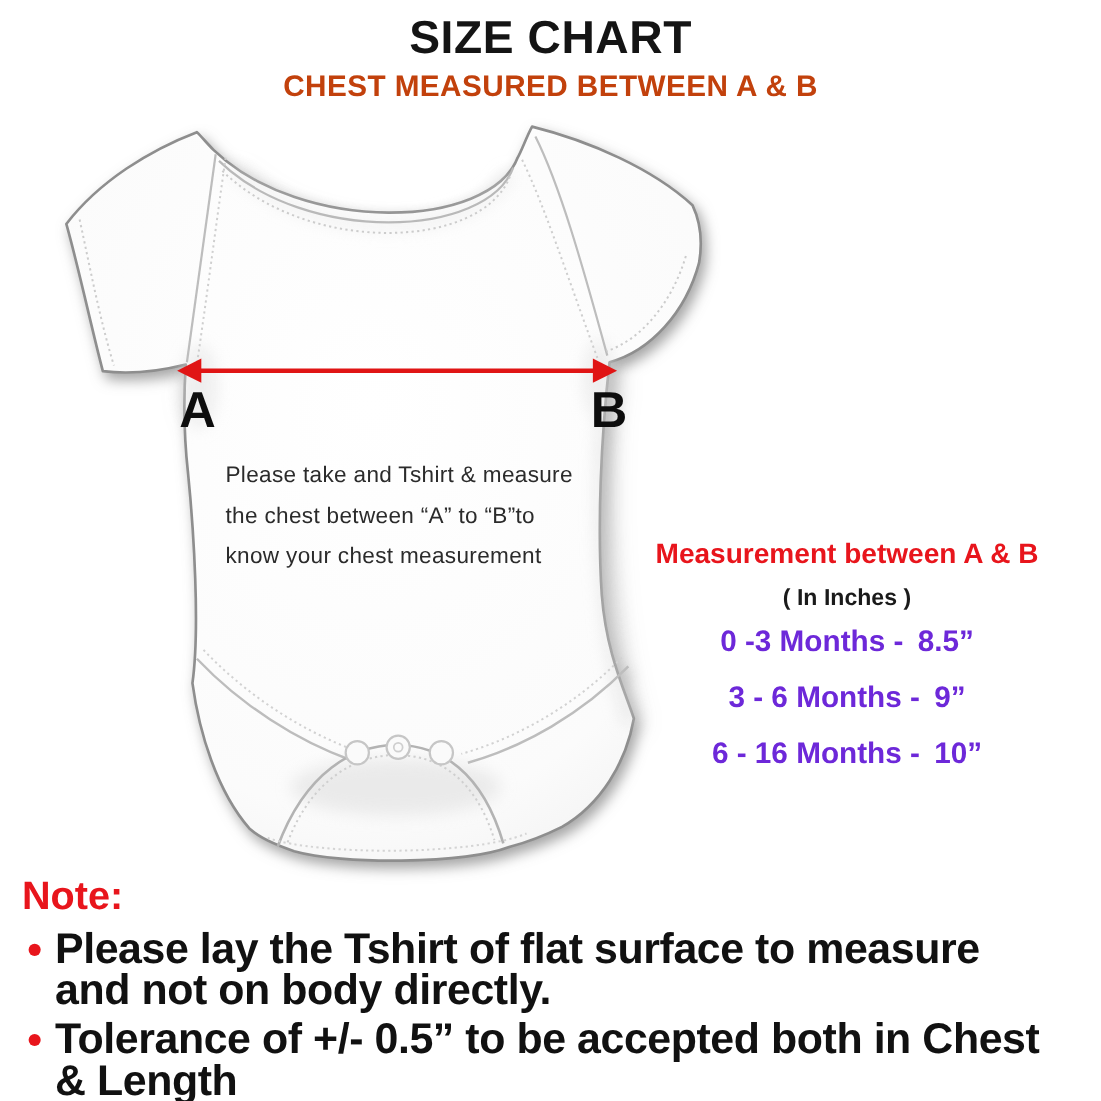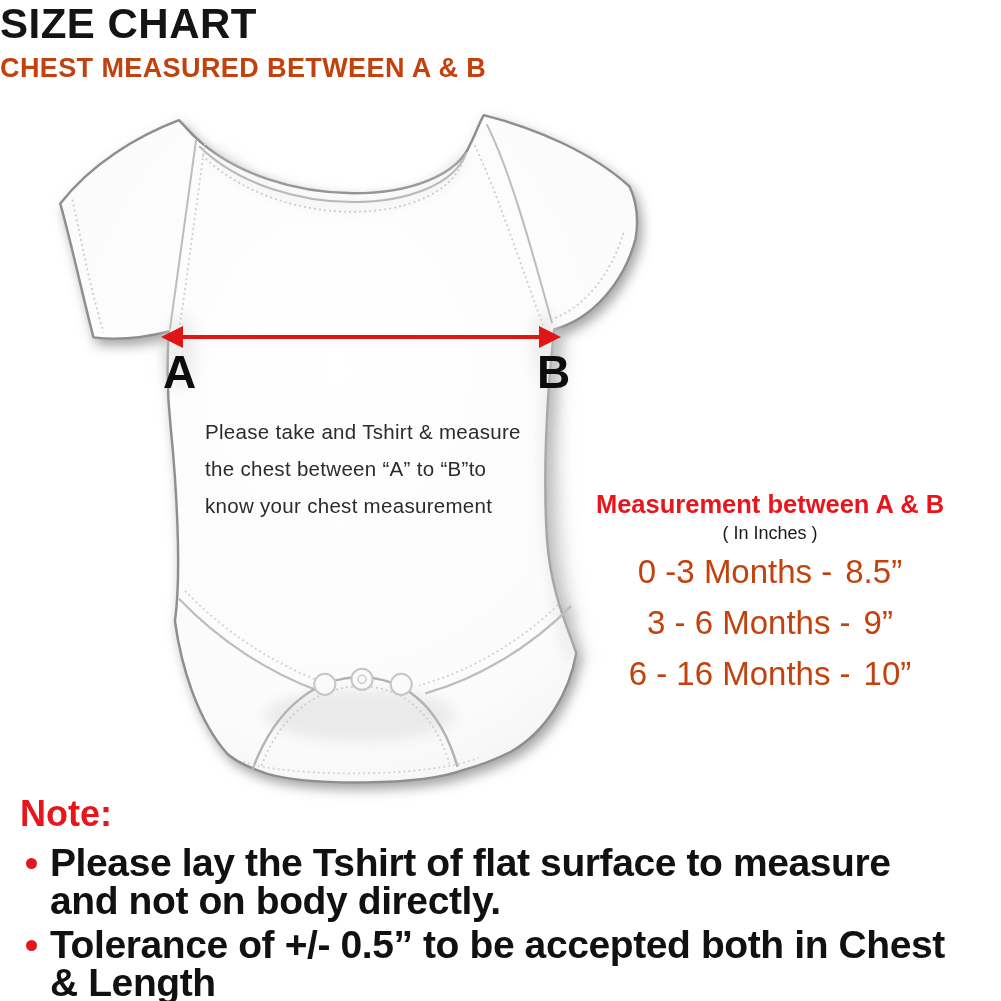--- a/index.html
+++ b/index.html
@@ -7,21 +7,21 @@
     position: relative;
     width: 1001px;
     height: 1001px;
     background: #ffffff;
     overflow: hidden;
     font-family: "Liberation Sans", sans-serif;
     color: #161616;
   }
 
   
-  .header { position: absolute; top: 0; left: 0; width: 100%; }
+  .header { position: absolute; top: 10px; left: 0; width: 100%; text-align: center; }
   .title { font-size: 42px; font-weight: 700; letter-spacing: 0.5px; color: #141414; line-height: 48px; }
   .subtitle { font-size: 27px; font-weight: 700; letter-spacing: 0.4px; color: #c2410c; line-height: 32px; margin-top: 4px; }
 
   
   .onesie-wrap {
     position: absolute; left: 28px; top: 98px; width: 664px; height: 704px;
     filter: drop-shadow(4px 6px 6px rgba(75,75,75,0.50));
   }
   .onesie-wrap svg { width: 100%; height: 100%; }
 
@@ -34,23 +34,23 @@
   
   .instruction { position: absolute; left: 205px; top: 413px; width: 360px; }
   .instruction .line {
     font-size: 20.5px; font-weight: 400; color: #2b2b2b;
     line-height: 37px; letter-spacing: 0.3px;
   }
 
   
   .size-table { position: absolute; left: 578px; top: 490px; width: 384px; text-align: center; }
   .size-heading { font-size: 25.5px; font-weight: 700; color: var(--accent-red, #e8151c); line-height: 29px; }
-  .size-unit { font-size: 18px; font-weight: 400; color: #1a1a1a; line-height: 26px; margin-top: 1px; }
+  .size-unit { font-size: 21px; font-weight: 700; color: #1a1a1a; line-height: 26px; margin-top: 12px; }
   .size-rows { margin-top: 11px; }
-  .size-row { font-size: 33px; font-weight: 400; color: #c2410c; line-height: 30px; margin-bottom: 21px; white-space: nowrap; }
+  .size-row { font-size: 27px; font-weight: 700; color: #6d28d9; line-height: 30px; margin-bottom: 21px; white-space: nowrap; }
   .size-row .val { margin-left: 13px; }
 
   
   .note { position: absolute; left: 20px; top: 793px; width: 952px; }
   .note-heading { font-size: 36px; font-weight: 700; color: var(--accent-red, #e8151c); line-height: 42px; }
   .note-bullets { margin-top: 9px; }
   .bullet-row { display: flex; align-items: flex-start; margin-top: 6px; }
   .bullet-dot {
     width: 11px; height: 11px; border-radius: 50%;
     background: var(--accent-red, #e8151c);

